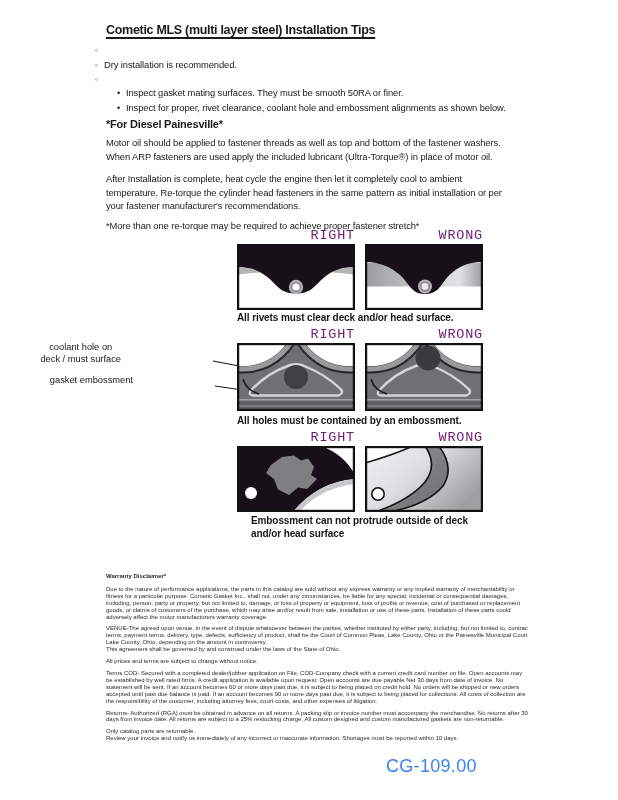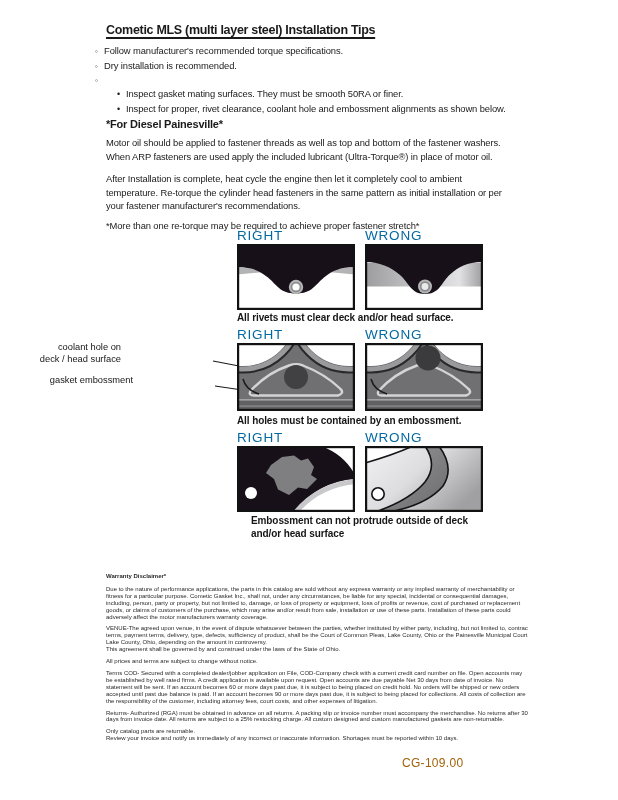--- a/index.html
+++ b/index.html
@@ -16,40 +16,39 @@
   .tips{left:95px;top:44px;font-size:9.4px;letter-spacing:-0.1px;line-height:13.8px;white-space:nowrap;}
   .tips .row{display:flex;align-items:baseline;}
   .marker{width:9px;font-size:8px;flex:0 0 auto;}
   .sub{padding-left:22px;}
   .sub .marker{font-size:9px;}
   .diesel-head{left:106px;top:118px;font-size:11px;font-weight:bold;letter-spacing:-0.2px;white-space:nowrap;}
   .para{left:106px;width:400px;font-size:9.4px;letter-spacing:-0.1px;line-height:13.6px;}
   .p1{top:136px;}
   .p2{top:172px;}
   .p3{top:219px;white-space:nowrap;}
-  .dlabel{width:118px;text-align:left;font-size:13.5px;letter-spacing:0.8px;color:#0369a1;white-space:nowrap;}
+  .dlabel{width:118px;text-align:right;font-size:13.5px;letter-spacing:0.8px;color:#701a75;white-space:nowrap;font-family:Liberation Mono, monospace;}
   .caption{font-size:10px;font-weight:bold;letter-spacing:-0.1px;line-height:12.5px;color:#161616;}
-  .sidelabel{font-size:9.3px;line-height:11.5px;text-align:right;color:#161616;white-space:nowrap;}
+  .sidelabel{font-size:9.3px;line-height:11.5px;text-align:center;color:#161616;white-space:nowrap;}
   .panel{display:block;}
   .legal{left:106px;top:573px;width:424px;font-size:6px;line-height:6.9px;color:#2a2a2a;}
   .legal .lh{font-weight:bold;margin:0 0 6px 0;}
   .legal p{margin:0 0 5px 0;white-space:pre-line;}
-  .code{left:386px;top:756px;font-size:12px;letter-spacing:0.3px;color:#a16207;white-space:nowrap;margin-left:16px;}
+  .code{left:386px;top:756px;font-size:18px;letter-spacing:0.3px;color:#3b82f6;white-space:nowrap;}
 </style>
 </head>
 <body>
 
 <div class="page">
 
   <div class="abs doc-title">Cometic MLS (multi layer steel) Installation Tips</div>
 
   <div class="abs tips">
     <div class="row">
       <span class="marker">◦</span>
-      <span>Follow manufacturer's recommended torque specifications.</span>
     </div>
     <div class="row">
       <span class="marker">◦</span>
       <span>Dry installation is recommended.</span>
     </div>
     <div class="row">
       <span class="marker">◦</span>
     </div>
     <div class="row sub">
       <span class="marker">•</span>
@@ -98,21 +97,21 @@
     <rect x="1" y="1" width="116" height="64" fill="none" stroke="#121212" stroke-width="2.4"></rect>
   </svg>
 
   <div class="abs caption" style="left:237px;top:312px;white-space:nowrap;">All rivets must clear deck and/or head surface.</div>
 
   <div class="abs dlabel" style="left:237px;top:327px;">RIGHT</div>
   <div class="abs dlabel" style="left:365px;top:327px;">WRONG</div>
 
   <div class="abs sidelabel" style="right:407px;top:342px;">
     <div>coolant hole on</div>
-    <div>deck / head surface</div>
+    <div>deck / must surface</div>
   </div>
   <div class="abs sidelabel" style="right:395px;top:375px;">gasket embossment</div>
 
   <svg class="abs" style="left:110px;top:330px;" width="210" height="90" viewBox="0 0 210 90">
     <line x1="103" y1="31" x2="186" y2="47" stroke="#1a1a1a" stroke-width="1.1"></line>
     <line x1="105" y1="56" x2="153" y2="63" stroke="#1a1a1a" stroke-width="1.1"></line>
   </svg>
 
   <svg class="abs panel" style="left:237px;top:343px;" width="118" height="68" viewBox="0 0 118 68">
     <rect width="118" height="68" fill="#707072"></rect>

